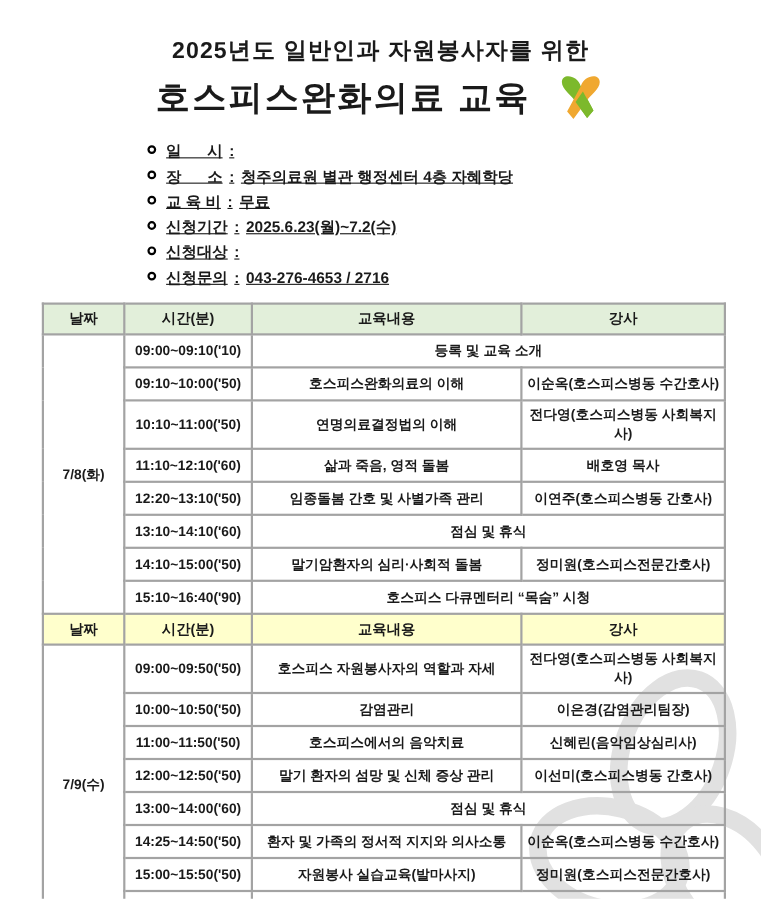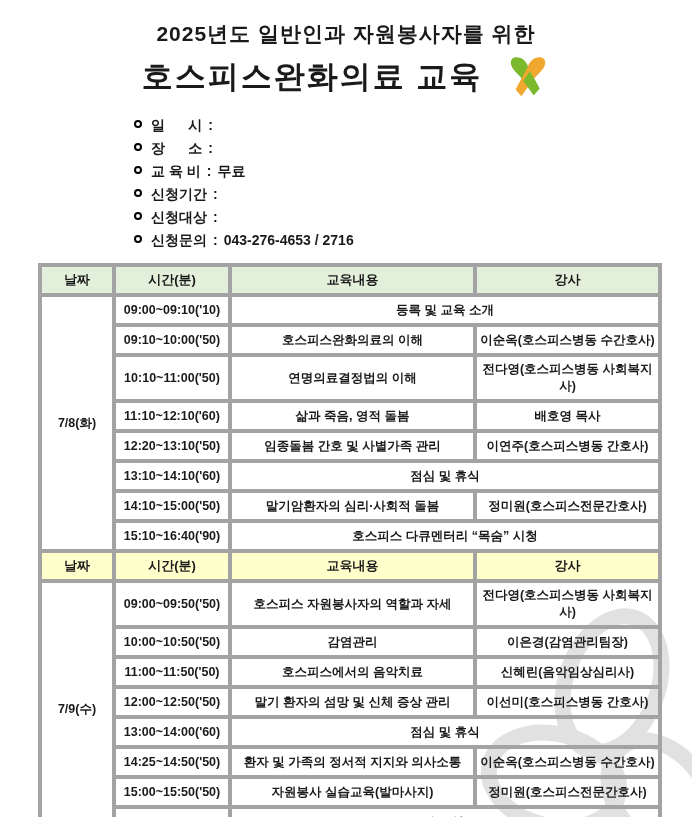--- a/index.html
+++ b/index.html
@@ -3,41 +3,41 @@
 <meta charset="utf-8">
 <style>
   * { margin:0; padding:0; box-sizing:border-box; }
   html,body { background:#ffffff; }
   body {
     width:692px; height:817px;
     position:relative; overflow:hidden;
     font-family:"Liberation Sans","DejaVu Sans",sans-serif;
     font-weight:bold; color:#1a1a1a;
   }
-  .titles { text-align:center; margin-top:20px; position:relative; z-index:1; }
+  .titles { text-align:center; margin-top:32px; position:relative; z-index:1; }
   .title-line1 { font-size:21px; letter-spacing:1px; }
   .title-row { display:flex; justify-content:center; align-items:center; gap:24px; margin-top:4px; }
   .title-line2 { font-size:31px; letter-spacing:2px; }
   .ribbon-icon svg { display:block; }
 
-  .info-list { margin:14px 0 0 134px; position:relative; z-index:1; }
+  .info-list { margin:14px 0 0 134px; position:relative; z-index:1;text-decoration:underline; }
   .info-item { display:flex; align-items:flex-start; margin-bottom:4px; font-size:14px; line-height:19px; }
   .bullet { flex:0 0 auto; width:8px; height:8px; border:2.6px solid #000; border-radius:50%; margin:4px 9px 0 0; }
   .info-label { white-space:pre; }
   .info-colon { margin:0 6px; }
   .info-value .line2 { margin-top:3px; }
 
   table.schedule {
     border-collapse:collapse; table-layout:fixed;
     width:620px; margin:13px 0 0 38px;
     position:relative; z-index:1; background:transparent;
     border:2px solid #000;
   }
   .schedule th, .schedule td {
-    border:4px solid #a3a3a3; text-align:center; vertical-align:middle;
+    border:2px solid #a3a3a3; text-align:center; vertical-align:middle;
     font-weight:bold; padding:4px 2px; background:transparent;
   }
   .schedule th { height:25px; font-size:13px; }
   .schedule td { height:30px; font-size:12.5px;margin-top:22px; }
   .date-cell { font-size:13px; }
 
   .watermark { position:absolute; left:462px; top:592px; z-index:0; }
 </style>
 </head>
 <body>
@@ -70,33 +70,39 @@
 <div class="info-list" id="info-list">
     <div class="info-item">
       <span class="bullet"></span>
       <span class="info-label">일      시</span>
       <span class="info-colon">:</span>
     </div>
     <div class="info-item">
       <span class="bullet"></span>
       <span class="info-label">장      소</span>
       <span class="info-colon">:</span>
+      <span class="info-value">
+        <div>청주의료원 별관 행정센터 4층 자혜학당</div>
+      </span>
     </div>
     <div class="info-item">
       <span class="bullet"></span>
       <span class="info-label">교 육 비</span>
       <span class="info-colon">:</span>
       <span class="info-value">
         <div>무료</div>
       </span>
     </div>
     <div class="info-item">
       <span class="bullet"></span>
       <span class="info-label">신청기간</span>
       <span class="info-colon">:</span>
+      <span class="info-value">
+        <div>2025.6.23(월)~7.2(수)</div>
+      </span>
     </div>
     <div class="info-item">
       <span class="bullet"></span>
       <span class="info-label">신청대상</span>
       <span class="info-colon">:</span>
     </div>
     <div class="info-item">
       <span class="bullet"></span>
       <span class="info-label">신청문의</span>
       <span class="info-colon">:</span>

